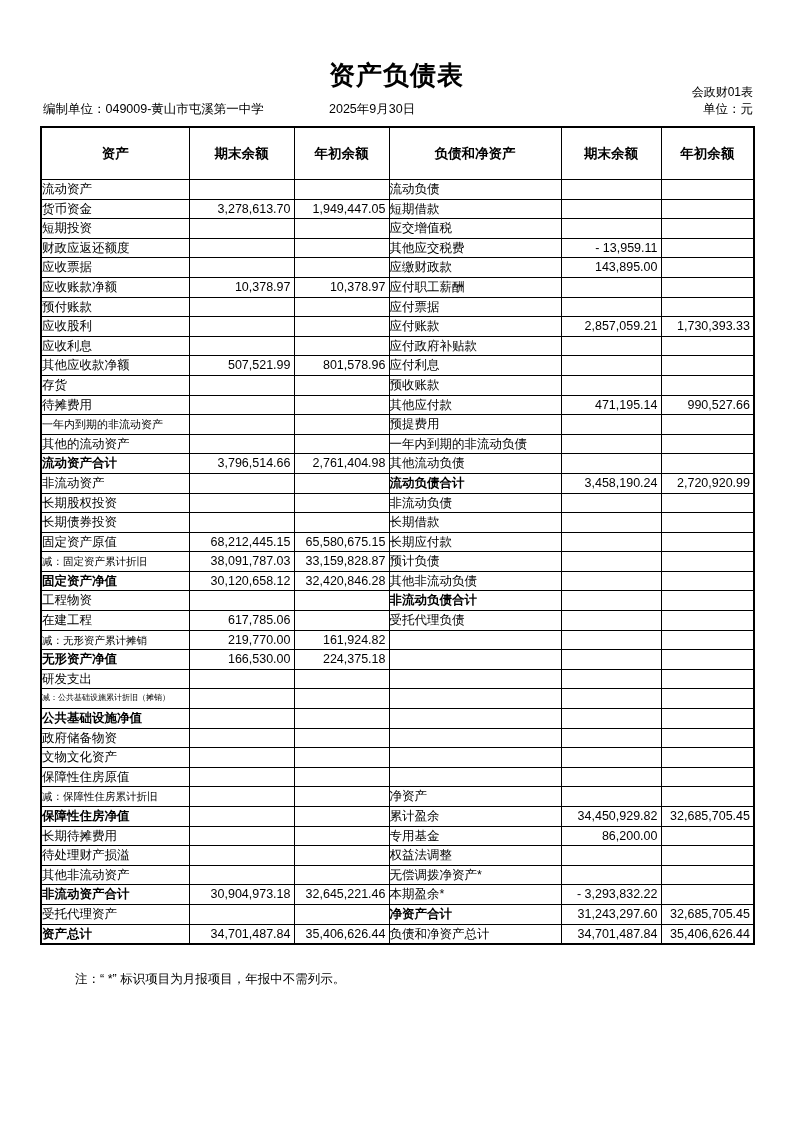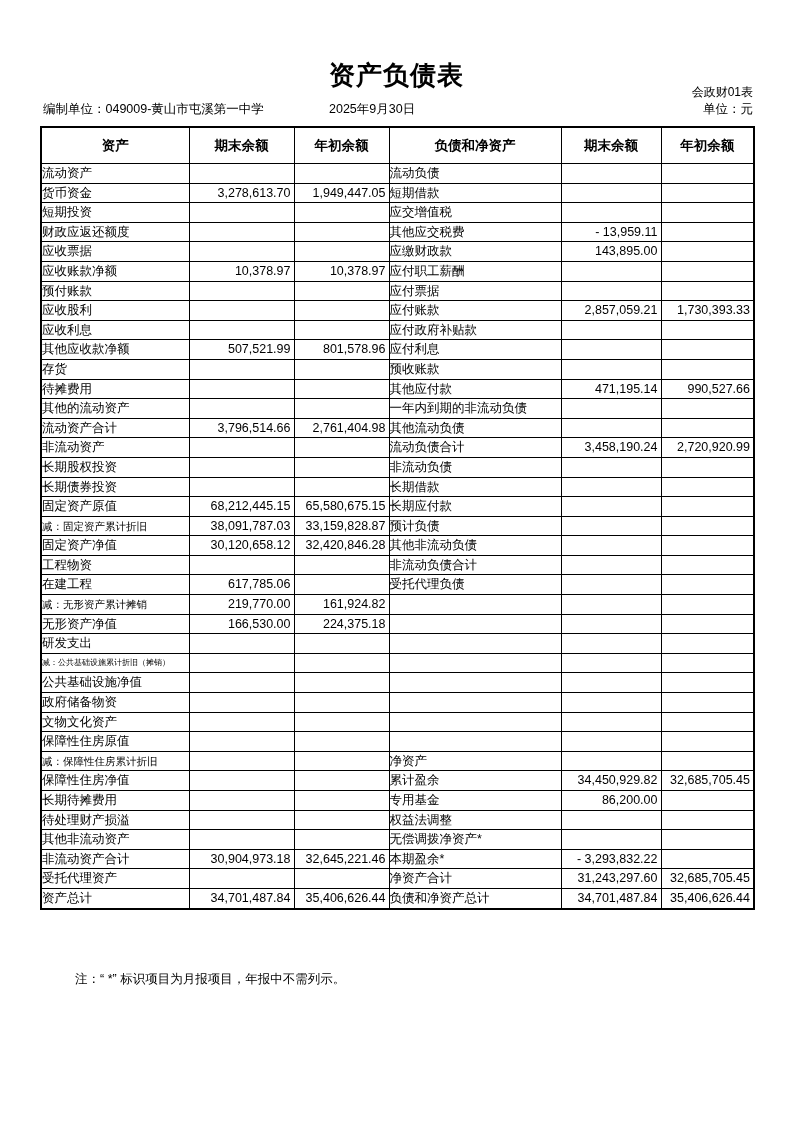--- a/index.html
+++ b/index.html
@@ -32,38 +32,38 @@
   table.bs {
     position: absolute; top: 126px; left: 0;
     width: 713px;
     border-collapse: collapse;
     table-layout: fixed;
     border: 2px solid #000;
   }
   .bs th {
     border: 1px solid #000;
     height: 19px; line-height: 19px;
-    padding: 8px;
+    padding: 16px;
     font-size: 13.5px; font-weight: bold;
     text-align: center;
     overflow: hidden; white-space: nowrap;
   }
   .bs td {
     border: 1px solid #000;
     height: 18.6px; line-height: 18.6px;
     padding: 0;
     font-size: 12.5px;
     overflow: hidden; white-space: nowrap;
   }
   .bs td.num { text-align: right; padding-right: 3px; }
   .bs td.lbl { text-align: left; }
   .ind0  { padding-left: 2px;  }
   .ind1  { padding-left: 14px; }
   .ind15 { padding-left: 19px; }
-  .ind2  { padding-left: 30px; }
+  .ind2  { padding-left: 30px; font-weight: bold; }
   .small  { font-size: 10.5px !important; }
   .xsmall { font-size: 8px   !important; }
   .fit    { font-size: 11px  !important; }
   .footnote {
     position: absolute; top: 971px; left: 35px;
     font-size: 12.5px;
   }
 </style>
 </head>
 <body>
@@ -185,20 +185,28 @@
         </tr>
         <tr>
           <td class="lbl ind1">待摊费用</td>
           <td class="num"></td>
           <td class="num"></td>
           <td class="lbl ind1">其他应付款</td>
           <td class="num">471,195.14</td>
           <td class="num">990,527.66</td>
         </tr>
         <tr>
+          <td class="lbl ind1 fit">一年内到期的非流动资产</td>
+          <td class="num"></td>
+          <td class="num"></td>
+          <td class="lbl ind1">预提费用</td>
+          <td class="num"></td>
+          <td class="num"></td>
+        </tr>
+        <tr>
           <td class="lbl ind1">其他的流动资产</td>
           <td class="num"></td>
           <td class="num"></td>
           <td class="lbl ind15">一年内到期的非流动负债</td>
           <td class="num"></td>
           <td class="num"></td>
         </tr>
         <tr>
           <td class="lbl ind2">流动资产合计</td>
           <td class="num">3,796,514.66</td>

